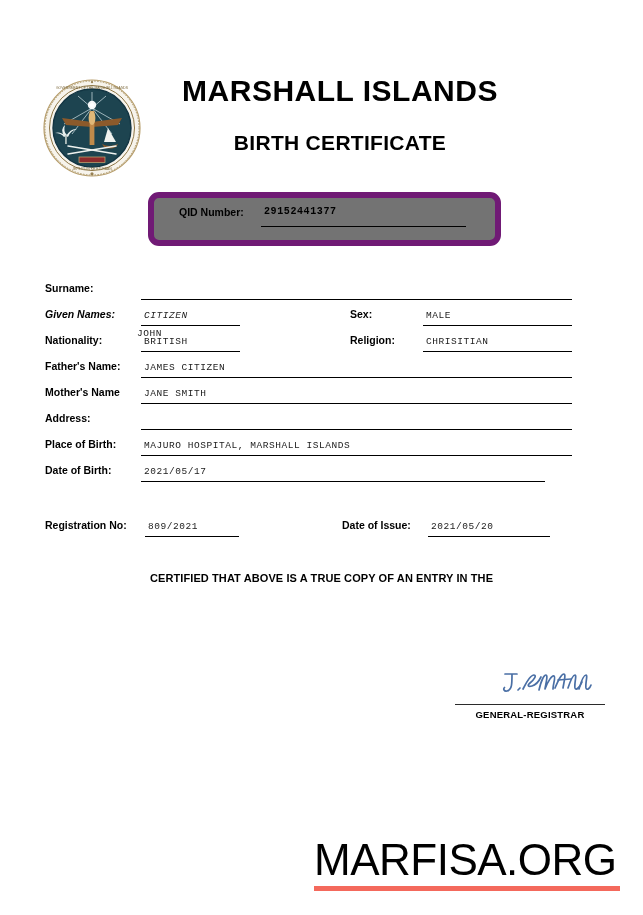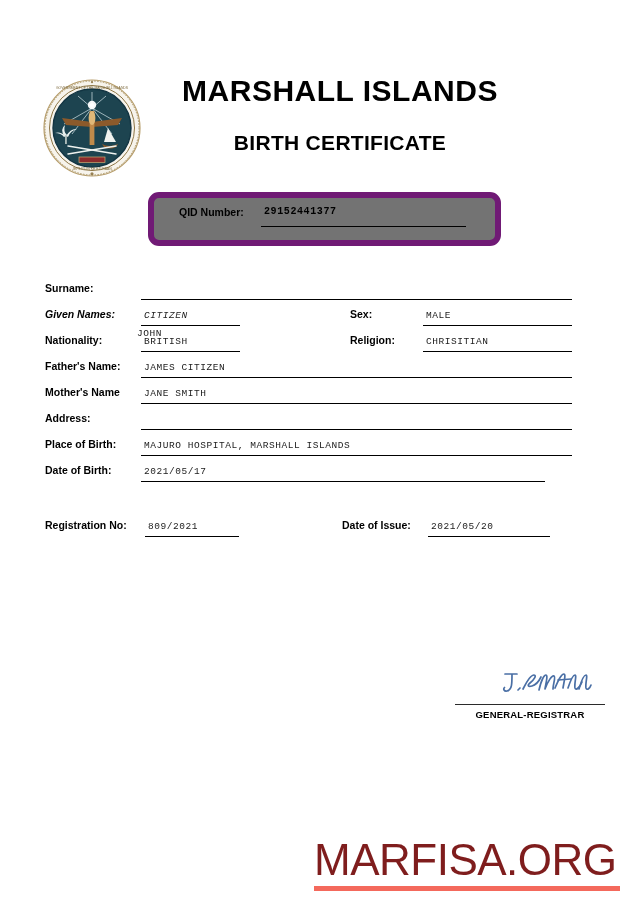--- a/index.html
+++ b/index.html
@@ -342,20 +342,21 @@
     </div>
 
     <div class="field" style="left:342px; top:518px; width:230px;">
       <span class="f-label">Date of Issue:</span>
       <span class="f-value" style="left:89px;">2021/05/20</span>
       <span class="f-rule" style="left:86px; width:122px;"></span>
     </div>
 
   </div>
 
+  <div class="cert-line cert-1">CERTIFIED THAT ABOVE IS A TRUE COPY OF AN ENTRY IN THE</div>
 
   <div class="sign-wrap">
     <div class="signature">
       <svg width="92" height="30" viewBox="0 0 92 30" xmlns="http://www.w3.org/2000/svg">
         <g fill="none" stroke="#4a6fa5" stroke-width="1.7" stroke-linecap="round" stroke-linejoin="round">
           <path d="M4 6 L16 6 M11 6 C11 16 11 22 6 23 C3 23.5 2 21 3.5 19.5"></path>
           <path d="M17 22 L19 20"></path>
           <path d="M22 21 C26 13 30 7 33 7 C36 7 33 12 29 15 C26 17.5 27 19 31 18 C35 17 38 13 40 9"></path>
           <path d="M38 22 C40 13 43 7 45 7 C47 7 45 15 44 21 C47 13 51 7 53 8 C55 9 52 16 52 21"></path>
           <path d="M54 20 C57 13 60 6 63 6 C65 6 63 14 62 20"></path>
@@ -363,17 +364,17 @@
           <path d="M67 20 C69 14 72 7 74 7 C76 7 73 16 74 20 C75 23 79 19 81 14"></path>
           <path d="M78 21 C80 14 83 7 85 7 C87 7 84 16 85 20 C86 23 89 20 90 17"></path>
         </g>
       </svg>
     </div>
     <div class="sign-rule"></div>
     <div class="sign-caption">GENERAL-REGISTRAR</div>
   </div>
 
   <div class="brand">
-    <div class="brand-text" style="color: #7f1d1d;">MARFISA.ORG</div>
+    <div class="brand-text" style="color: #000000;">MARFISA.ORG</div>
     <div class="brand-bar" style="background: rgb(244, 105, 92);"></div>
   </div>
 
 </div>
 
 </body></html>

